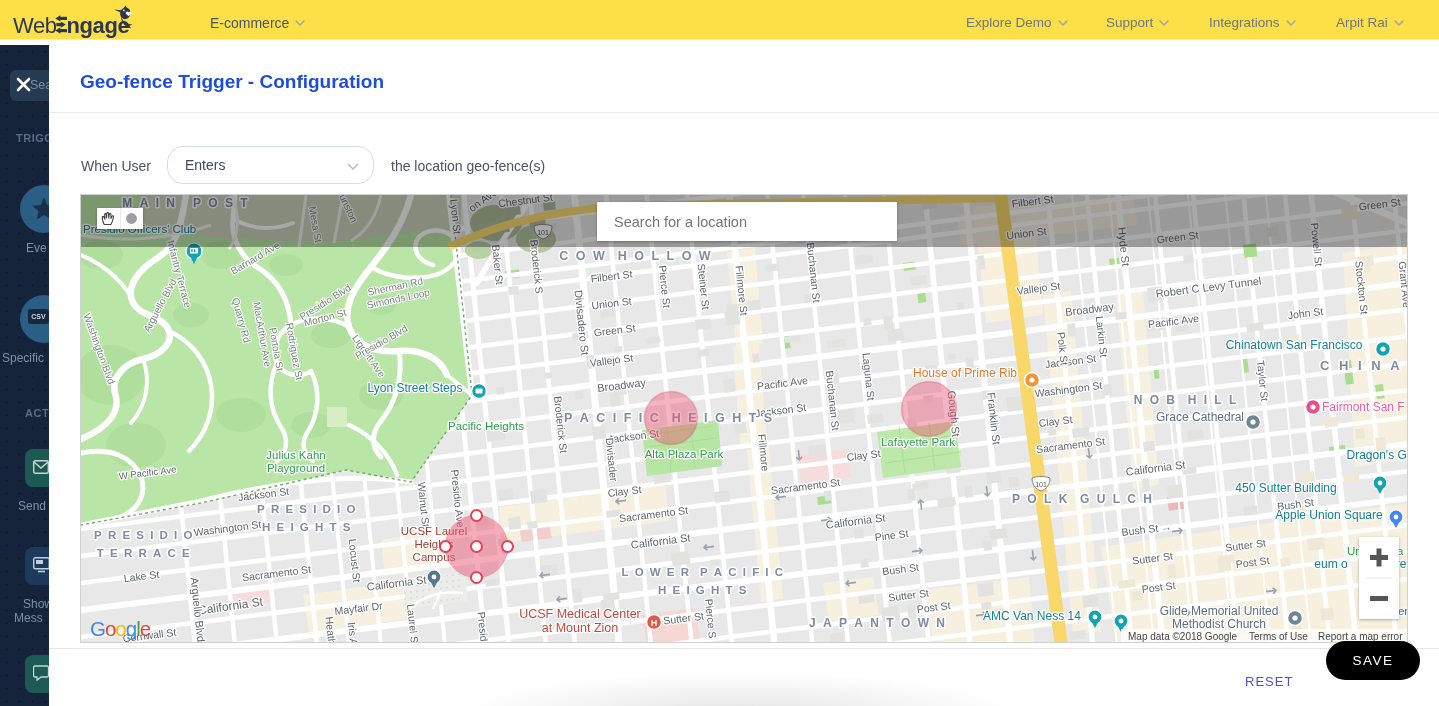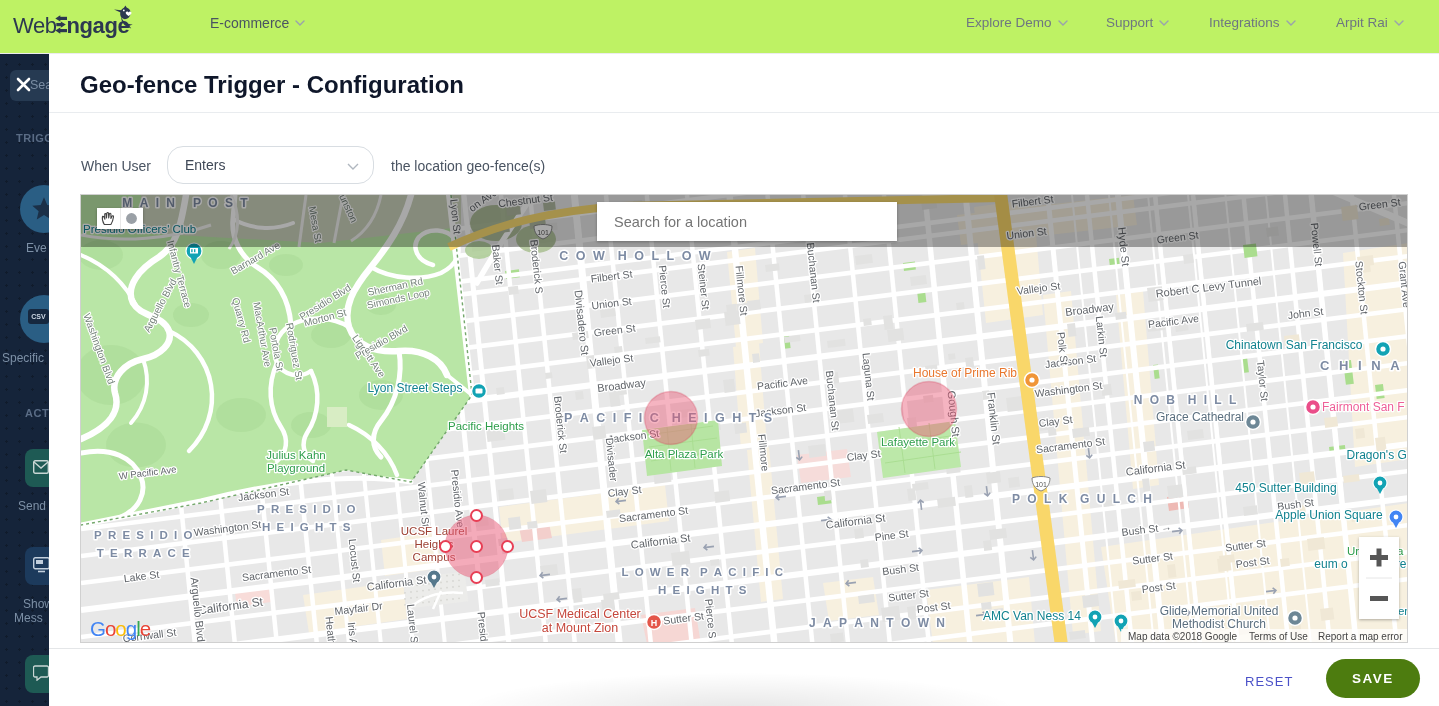--- a/index.html
+++ b/index.html
@@ -1,16 +1,16 @@
 <!DOCTYPE html>
 <html><head><meta charset="utf-8"><title>Geo-fence Trigger</title>
 <style>
 * { margin:0; padding:0; box-sizing:border-box; }
 body { width:1439px; height:706px; overflow:hidden; font-family:"Liberation Sans",sans-serif; background:#fff; position:relative; }
-.nav { position:absolute; left:0; top:0; width:100%; height:54px; background:#bef264; border-bottom:1px solid #ececee; z-index:30; }
+.nav { position:absolute; left:0; top:0; width:100%; height:40px; background:#fde047; border-bottom:1px solid #ececee; z-index:30; }
 .navitem { position:absolute; top:0; height:45px; display:flex; align-items:center; font-size:13.5px; color:#6e7681; }
 .sidebar div { white-space:nowrap; }
 .sidebar { position:absolute; left:0; top:45px; width:49px; height:661px; background:#15243a; z-index:10;
   background-image: radial-gradient(circle, rgba(0,0,0,0.25) 1px, transparent 1.3px); background-size:13px 13px; }
 .modal { position:absolute; left:49px; top:45px; width:1390px; height:661px; background:#fff; z-index:20; }
 .mapwrap { position:absolute; left:31px; top:149px; width:1328px; height:449px; overflow:hidden; background:#e8e8e8; }
 </style></head>
 <body>
 <div class="nav">
   <div style="position:absolute;left:13px;top:3px">
@@ -82,21 +82,21 @@
     </svg>
   <div style="position:absolute;left:23px;top:552px;font-size:12px;color:#7d90a6">Show In</div>
   <div style="position:absolute;left:14px;top:566px;font-size:12px;color:#7d90a6">Mess</div>
   <div style="position:absolute;left:25px;top:610px;width:38px;height:38px;border-radius:8px;background:#1e5a54"></div>
   <svg style="position:absolute;left:33px;top:620px" width="16" height="16" viewBox="0 0 16 16">
       <path d="M2 1 h12 a1.5 1.5 0 0 1 1.5 1.5 v8 a1.5 1.5 0 0 1 -1.5 1.5 h-6 l-4 3.2 v-3.2 h-2 a1.5 1.5 0 0 1 -1.5 -1.5 v-8 a1.5 1.5 0 0 1 1.5 -1.5z" fill="none" stroke="#c9d6d4" stroke-width="1.3"></path>
     </svg>
 </div>
 
 <div class="modal">
-  <div style="position:absolute;left:31px;top:26px;font-size:24px;font-weight:700;color:#0f172a">Geo-fence Trigger - Configuration</div>
+  <div style="position:absolute;left:31px;top:26px;font-size:19px;font-weight:700;color:#1d4ed8">Geo-fence Trigger - Configuration</div>
   <div style="position:absolute;left:0;top:67px;width:100%;height:1px;background:#e9ecef"></div>
   <div style="position:absolute;left:32px;top:113px;font-size:14px;color:#4a5462">When User</div>
   <div style="position:absolute;left:118px;top:101px;width:207px;height:38px;border:1px solid #d8dde2;border-radius:16px;background:#fff">
     <div style="position:absolute;left:17px;top:10px;font-size:14px;color:#3f4856">Enters</div>
     <svg width="12" height="7" viewBox="0 0 12 7" style="position:absolute;right:14px;top:16px">
         <path d="M1 1 L6 6 L11 1" stroke="#b0b7bf" stroke-width="1.4" fill="none"></path>
       </svg>
   </div>
   <div style="position:absolute;left:342px;top:113px;font-size:14px;color:#4a5462">the location geo-fence(s)</div>
   <div class="mapwrap" style="border:1px solid #d0d0d0">
@@ -734,14 +734,14 @@
 <g stroke="#565656" stroke-width="5">
             <line x1="1289" y1="362.5" x2="1307" y2="362.5"></line>
             <line x1="1298" y1="353.5" x2="1298" y2="371.5"></line>
 <line x1="1289" y1="403.5" x2="1307" y2="403.5"></line>
           </g>
 </g>
       </svg>
     </div>
   <div style="position:absolute;left:0;top:603px;width:100%;height:1px;background:#e4e6e8"></div>
   <div style="position:absolute;left:1196px;top:629px;font-size:13px;font-weight:400;color:#4b51c8;letter-spacing:1px">RESET</div>
-  <div style="position:absolute;left:1277px;top:614px;width:94px;height:39px;border-radius:19.5px;background:#4d7c0f;color:#fff;font-size:13.5px;font-weight:700;letter-spacing:1.5px;text-align:center;line-height:39px">SAVE</div>
+  <div style="position:absolute;left:1277px;top:596px;width:94px;height:39px;border-radius:19.5px;background:#000000;color:#fff;font-size:13.5px;font-weight:400;letter-spacing:1.5px;text-align:center;line-height:39px">SAVE</div>
   <div style="position:absolute;left:370px;top:622px;width:640px;height:90px;border-radius:50%;background:radial-gradient(ellipse at center, rgba(0,0,0,0.10), rgba(0,0,0,0) 62%)"></div>
 </div>
 </body></html>

